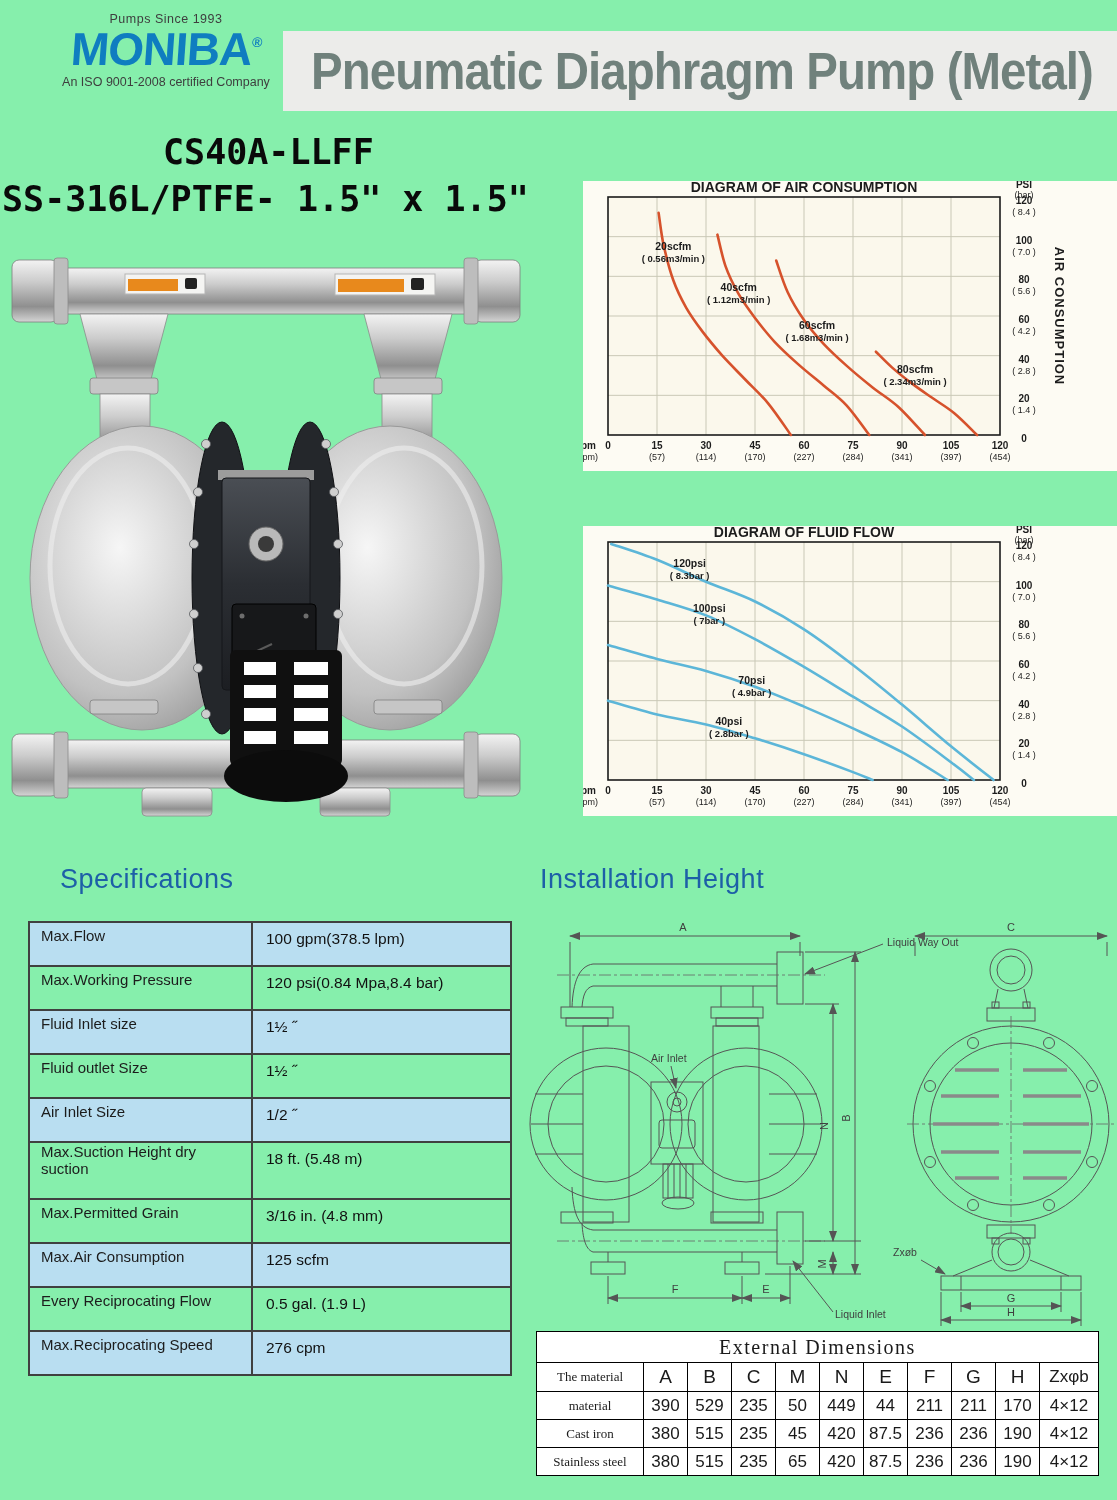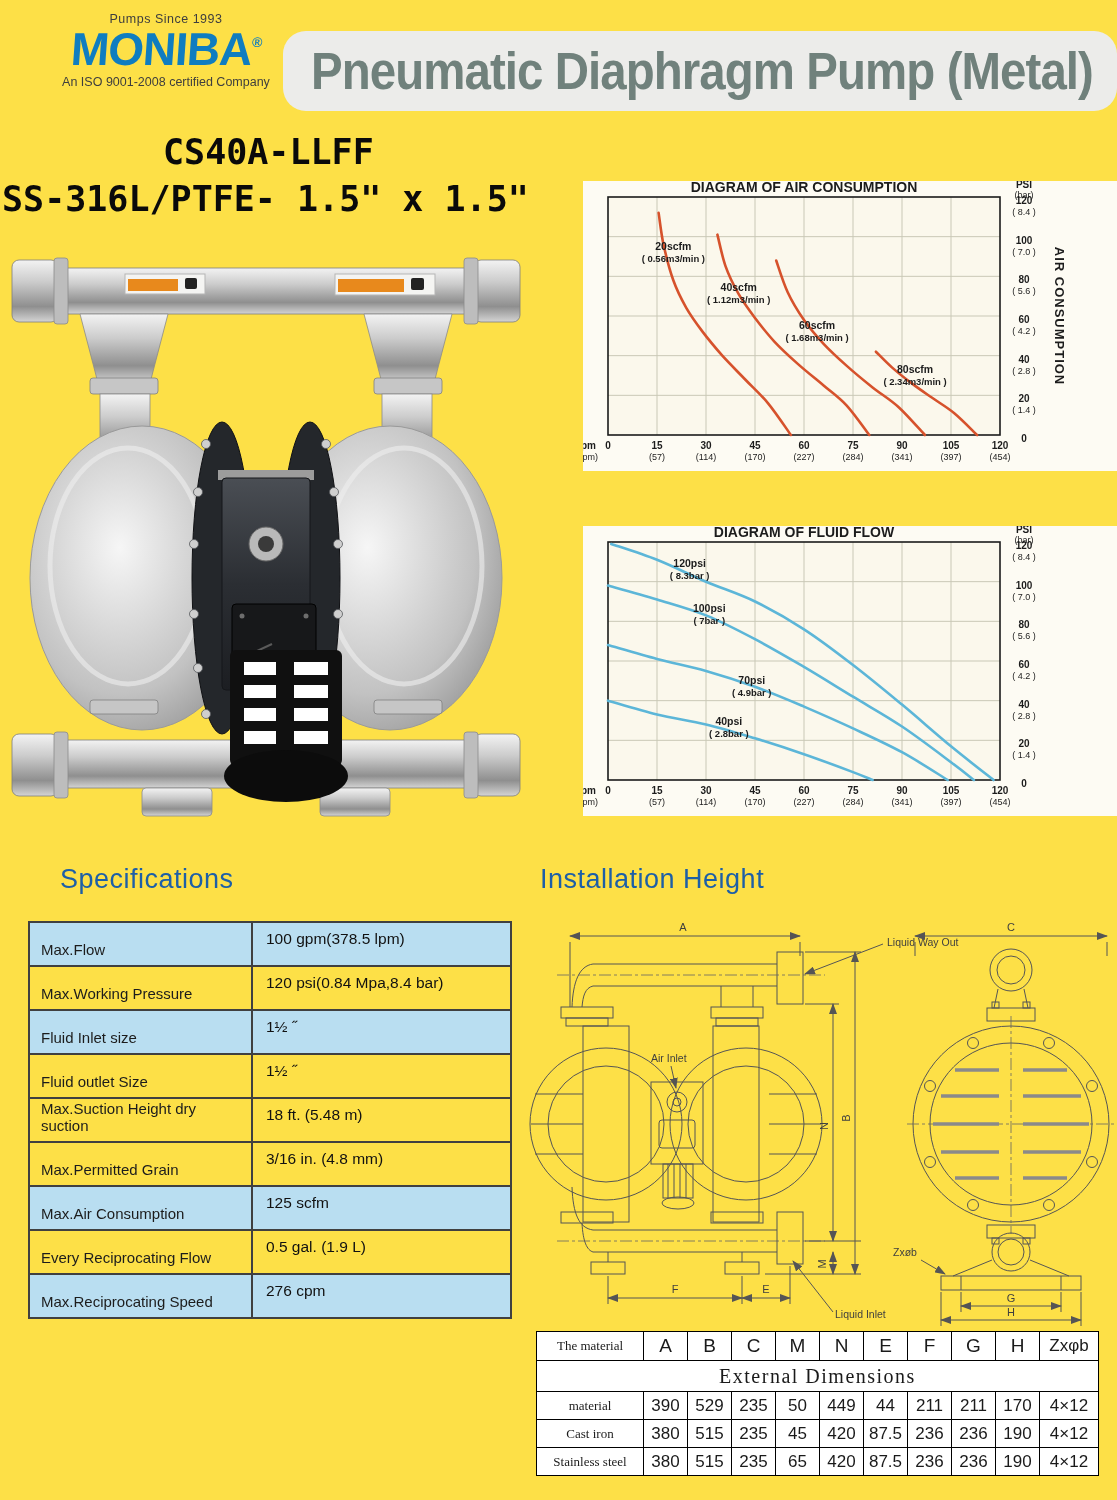--- a/index.html
+++ b/index.html
@@ -1,27 +1,27 @@
 <!DOCTYPE html>
 <html><head>
 <meta charset="utf-8">
 <style>
   html,body{margin:0;padding:0;background:#fff;}
-  .page{position:relative;width:1117px;height:1500px;background:#fde047;
+  .page{position:relative;width:1117px;height:1500px;background:#86efac;
         font-family:"Liberation Sans",sans-serif;overflow:hidden;color:#1a1a1a;}
 
   
   .logo{position:absolute;left:58px;top:12px;width:216px;text-align:center;}
   .logo-top{font-size:12.5px;color:#3e3e3e;letter-spacing:.5px;}
   .logo-brand{font-size:46px;font-weight:bold;color:#0f7dc0;line-height:1.0;
               letter-spacing:-1px;transform:skewX(-4deg);}
   .logo-reg{font-size:14px;vertical-align:18px;font-weight:bold;}
   .logo-bottom{font-size:12.5px;color:#3e3e3e;margin-top:3px;}
   .title-bar{position:absolute;left:283px;top:31px;width:834px;height:80px;background:#ececea;
-             display:flex;align-items:center;padding-left:28px;box-sizing:border-box;border-radius:23px;}
+             display:flex;align-items:center;padding-left:28px;box-sizing:border-box;}
   .title-bar h1{margin:0;font-size:51px;font-weight:bold;color:#70817c;letter-spacing:-1px;
                 white-space:nowrap;transform:scaleX(.93);transform-origin:left center;}
 
   .model-1{position:absolute;left:163px;top:132px;font-family:"DejaVu Sans Mono",monospace;
            font-weight:bold;font-size:35px;color:#0a0a0a;}
   .model-2{position:absolute;left:2px;top:179px;font-family:"DejaVu Sans Mono",monospace;
            font-weight:bold;font-size:35px;color:#0a0a0a;}
 
   .pump-photo{position:absolute;left:10px;top:248px;width:512px;height:580px;}
 
@@ -31,21 +31,21 @@
 
   .section-heading{position:absolute;font-size:27px;color:#1d5fa7;letter-spacing:.5px;}
   #spec-heading{left:28px;top:864px;margin-left:32px;}
   #install-heading{left:540px;top:864px;}
 
   
   .spec-table{position:absolute;left:28px;top:921px;border-collapse:collapse;table-layout:fixed;}
   .spec-table td{border:2px solid #404040;}
   .spec-table tr{height:44px;}
   .spec-table tr.alt{background:#b9def1;}
-  td.spec-label{width:206px;vertical-align:bottom;padding:0 4px 7px 11px;font-size:15px;color:#1c1c1c;}
+  td.spec-label{width:206px;vertical-align:bottom;padding:0 4px 21px 11px;font-size:15px;color:#1c1c1c;}
   td.spec-value{width:240px;vertical-align:top;padding:7px 4px 0 13px;font-size:15.5px;color:#111;}
 
   .sketch{position:absolute;left:495px;top:912px;width:622px;height:418px;}
   .sketch text{font-family:"Liberation Sans",sans-serif;fill:#3f3f3f;}
   .sk{stroke:#555;fill:none;stroke-width:1;}
   .cl{stroke:#666;fill:none;stroke-width:.8;stroke-dasharray:12 3 3 3;}
   .slot{stroke:#8a8a8a;stroke-width:3.5;}
   .dimt{font-size:11px;}
   .annt{font-size:10.5px;}
 
@@ -313,20 +313,24 @@
           <td class="spec-value">120 psi(0.84 Mpa,8.4 bar)</td>
         </tr>
         <tr class="alt">
           <td class="spec-label">Fluid Inlet size</td>
           <td class="spec-value">1½ ˝</td>
         </tr>
         <tr>
           <td class="spec-label">Fluid outlet Size</td>
           <td class="spec-value">1½ ˝</td>
         </tr>
+        <tr class="alt">
+          <td class="spec-label">Air Inlet Size</td>
+          <td class="spec-value">1/2 ˝</td>
+        </tr>
         <tr>
           <td class="spec-label">Max.Suction Height  dry suction</td>
           <td class="spec-value">18 ft. (5.48 m)</td>
         </tr>
         <tr>
           <td class="spec-label">Max.Permitted Grain</td>
           <td class="spec-value">3/16 in. (4.8 mm)</td>
         </tr>
         <tr class="alt">
           <td class="spec-label">Max.Air Consumption</td>
@@ -485,36 +489,36 @@
       <line class="sk" x1="446" y1="380" x2="446" y2="414"></line>
         <line class="sk" x1="586" y1="380" x2="586" y2="414"></line>
       <line class="sk" x1="446" y1="408" x2="586" y2="408" marker-start="url(#ma)" marker-end="url(#ma)"></line>
       <text class="dimt" x="516" y="404" text-anchor="middle">H</text>
     </g>
   </svg>
 
   <table class="dims-table" id="dims-table">
       <tbody>
         <tr>
+          <td colspan="11" class="dims-title">External Dimensions</td>
+        </tr>
+        <tr>
           <td class="mat">The material</td>
           <td class="hdr">A</td>
           <td class="hdr">B</td>
           <td class="hdr">C</td>
           <td class="hdr">M</td>
           <td class="hdr">N</td>
           <td class="hdr">E</td>
           <td class="hdr">F</td>
           <td class="hdr">G</td>
           <td class="hdr">H</td>
           <td class="hdr">Zxφb</td>
         </tr>
         <tr>
-          <td colspan="11" class="dims-title">External Dimensions</td>
-        </tr>
-        <tr>
           <td class="mat">material</td>
           <td class="num">390</td>
           <td class="num">529</td>
           <td class="num">235</td>
           <td class="num">50</td>
           <td class="num">449</td>
           <td class="num">44</td>
           <td class="num">211</td>
           <td class="num">211</td>
           <td class="num">170</td>

